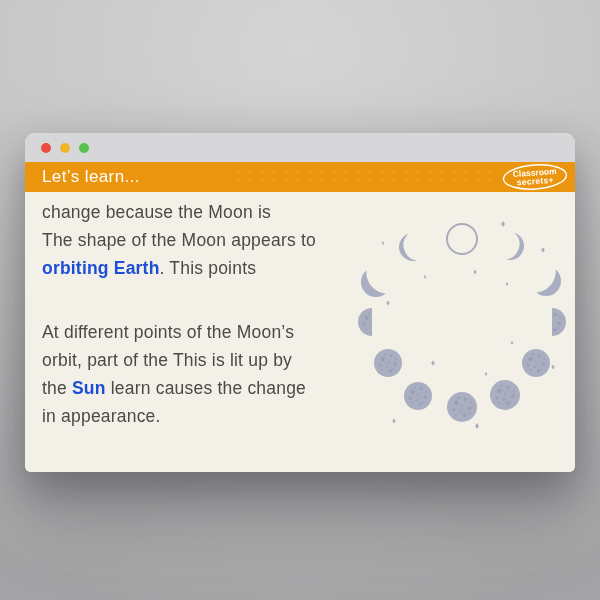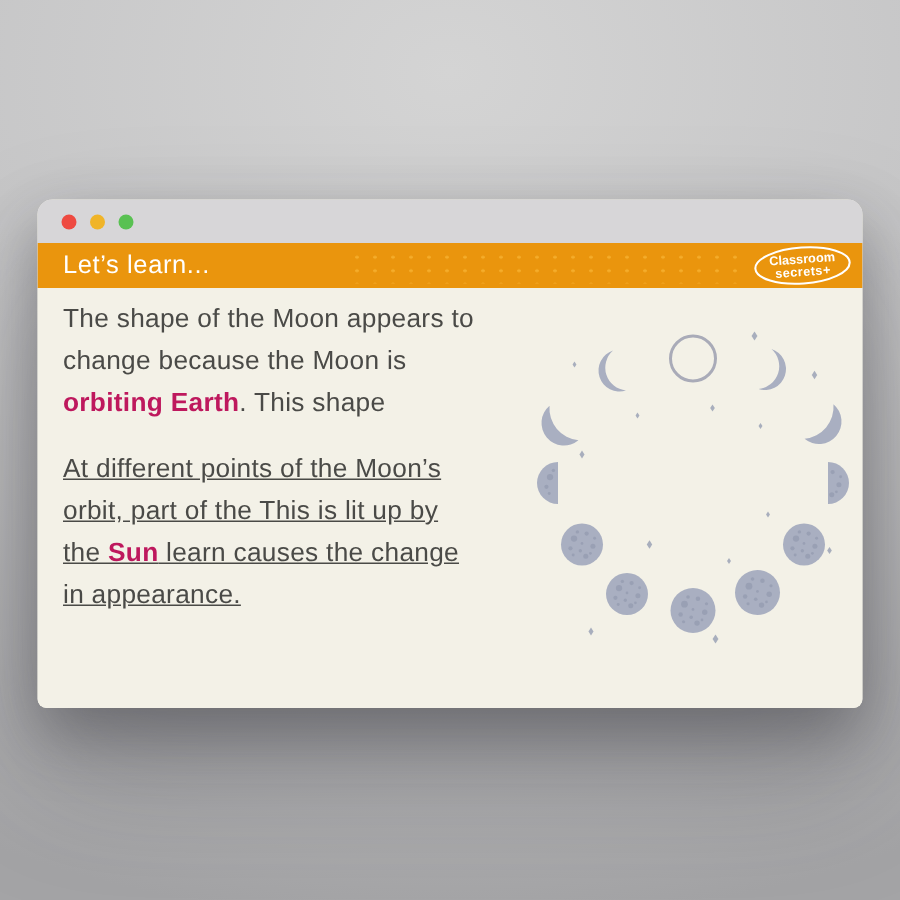--- a/index.html
+++ b/index.html
@@ -34,23 +34,23 @@
   }
   .logo{position:absolute;right:6px;top:1px;z-index:2;}
   .content{
     position:absolute;top:59px;left:0;right:0;bottom:0;
     background:var(--slide-cream,#f3f1e7);
   }
   .text-block{
     position:absolute;left:17px;top:6px;width:320px;
     color:var(--text-dark,#4a4a47);font-size:17.5px;letter-spacing:.2px;
   }
-  .paragraph + .paragraph{margin-top:16px;text-decoration:underline;}
+  .paragraph + .paragraph{margin-top:36px;}
   .text-line{line-height:28px;white-space:nowrap;}
-  .text-line .bold{font-weight:700;color:#be185d;}
+  .text-line .bold{font-weight:700;color:#1d4ed8;}
   .diagram{position:absolute;left:325px;top:16px;width:235px;height:250px;}
 </style>
 </head>
 <body>
 
 <div class="window">
   <div class="titlebar">
     <span class="tl" style="background: rgb(238, 74, 65);"></span>
     <span class="tl" style="background: rgb(240, 180, 40);"></span>
     <span class="tl" style="background: rgb(89, 193, 82);"></span>
@@ -64,23 +64,23 @@
           <ellipse cx="34" cy="14" rx="31.5" ry="12" fill="none" stroke="#ffffff" stroke-width="1.4"></ellipse>
           <text x="34" y="12.5" font-size="8.5" font-weight="600" fill="#ffffff" text-anchor="middle">Classroom</text>
           <text x="34" y="21" font-size="8.5" font-weight="600" fill="#ffffff" text-anchor="middle" letter-spacing="0.3">secrets+</text>
         </g>
       </svg>
     </div>
   </div>
   <div class="content">
     <div class="text-block">
         <div class="paragraph">
+          <div class="text-line"><span>change because the Moon is</span></div>
           <div class="text-line"><span>The shape of the Moon appears to</span></div>
-          <div class="text-line"><span>change because the Moon is</span></div>
-          <div class="text-line"><span class="bold">orbiting Earth</span><span>. This shape</span></div>
+          <div class="text-line"><span class="bold">orbiting Earth</span><span>. This points</span></div>
         </div>
         <div class="paragraph">
           <div class="text-line"><span>At different points of the Moon’s</span></div>
           <div class="text-line"><span>orbit, part of the This is lit up by</span></div>
           <div class="text-line"><span>the </span><span class="bold">Sun</span><span> learn causes the change</span></div>
           <div class="text-line"><span>in appearance.</span></div>
         </div>
       </div>
     <svg class="diagram" id="diagram" viewBox="0 0 235 250">
         <g transform="translate(112 31)">

